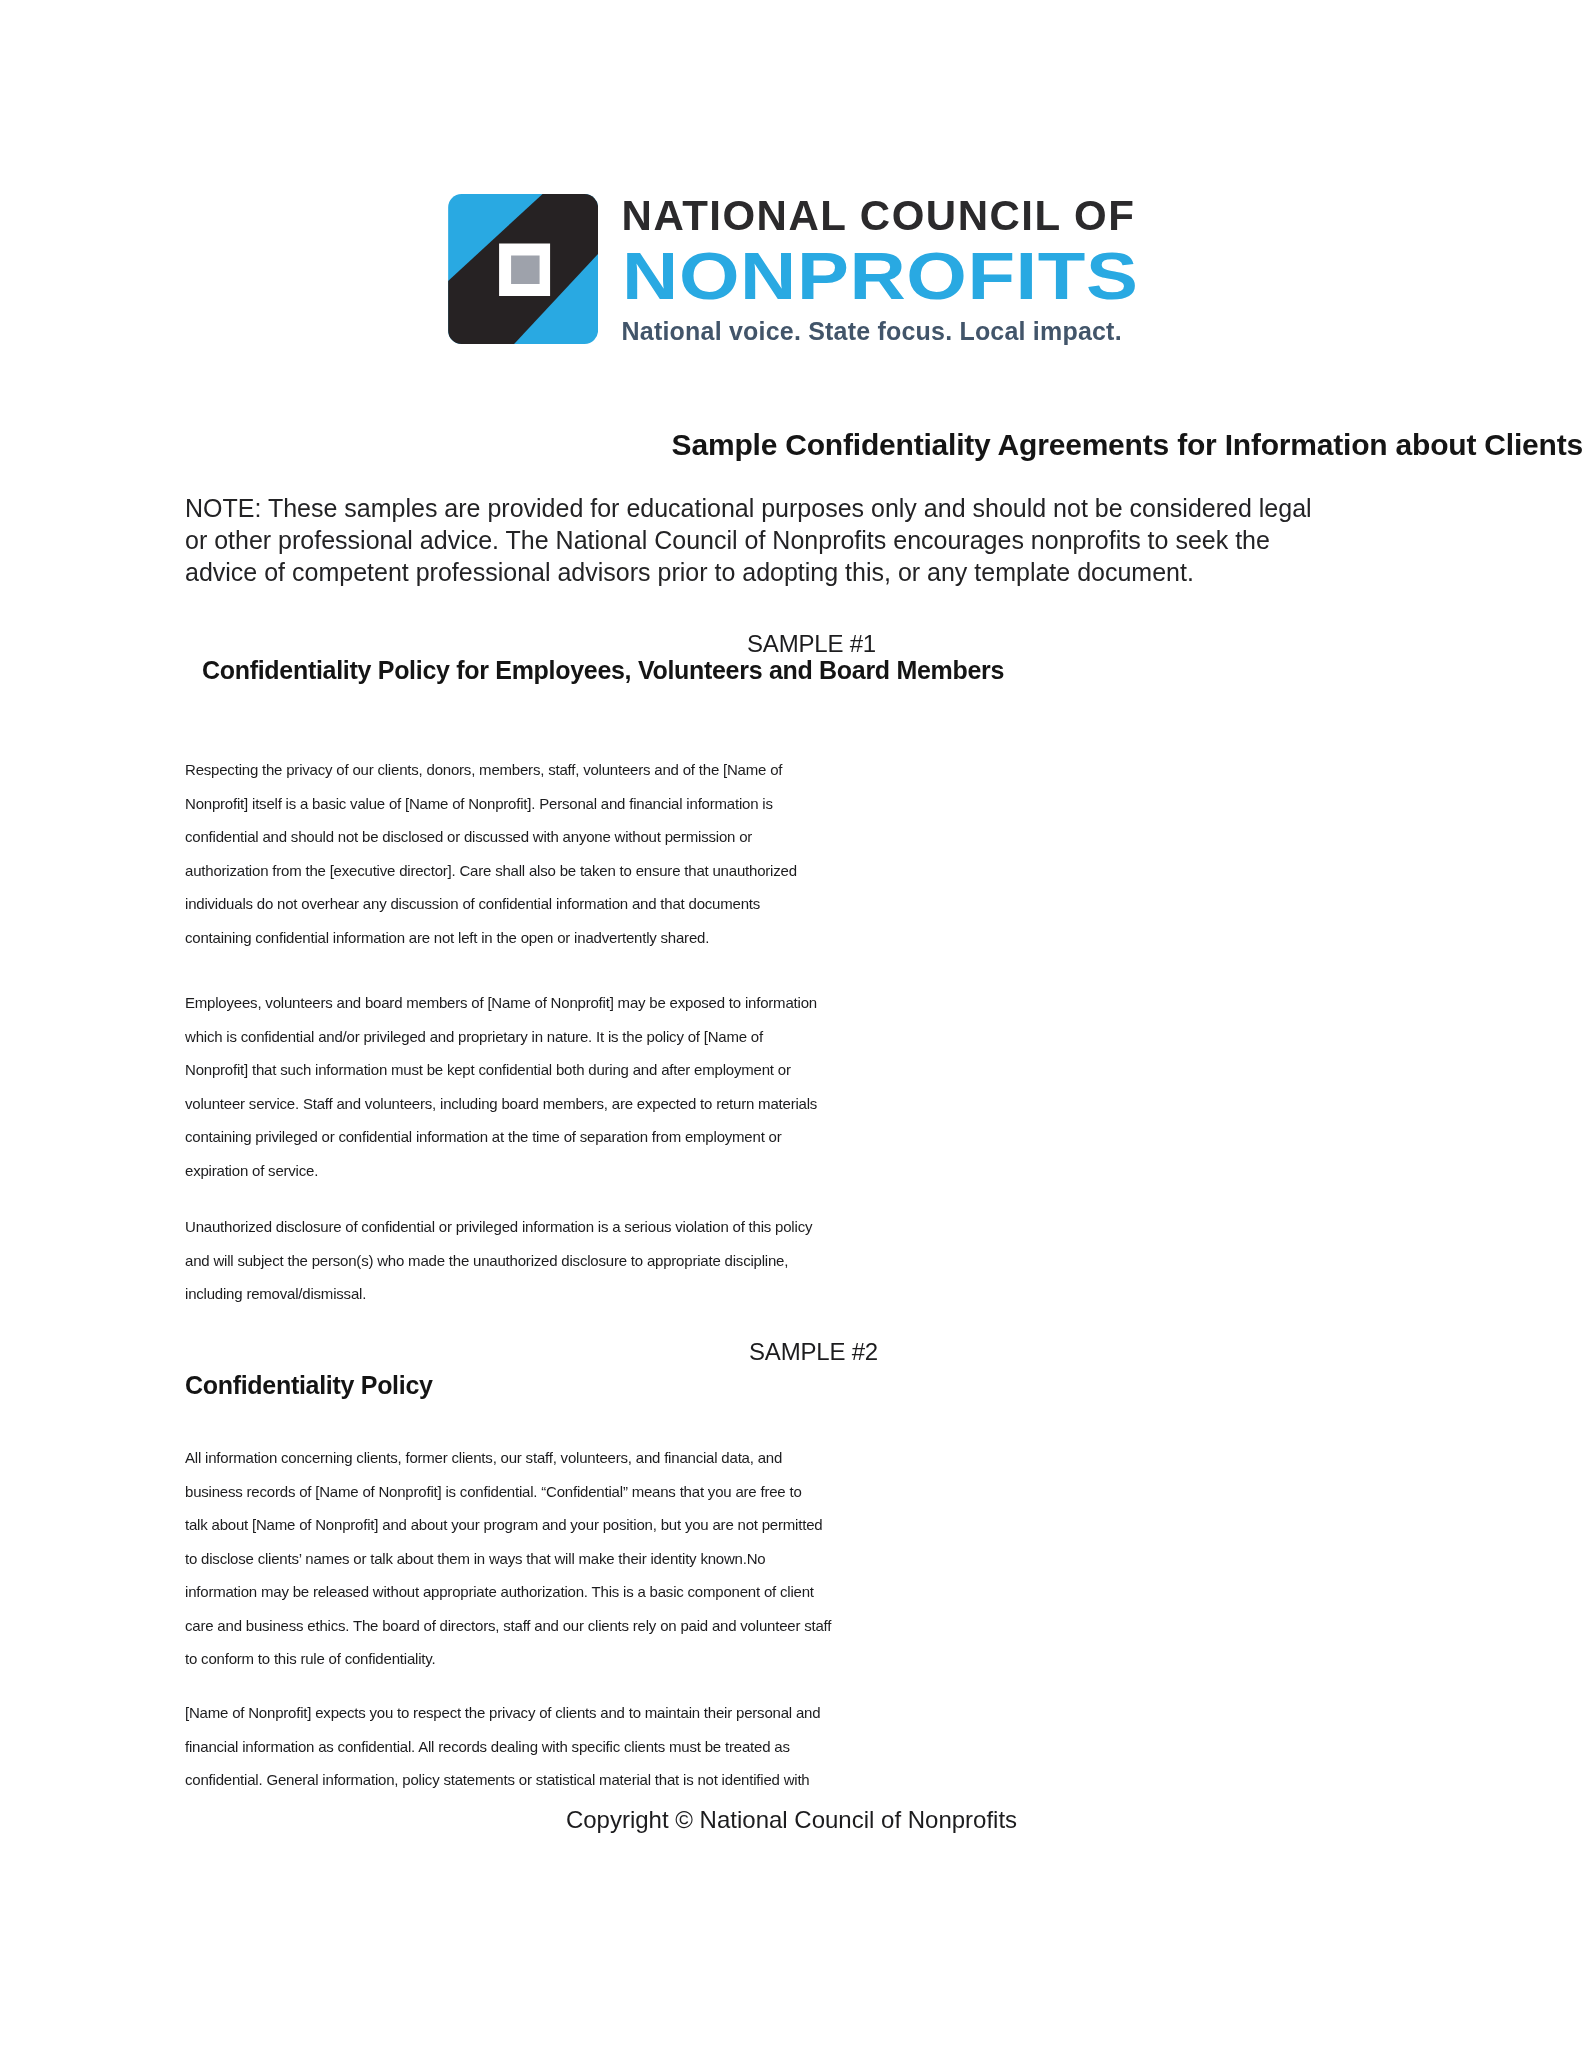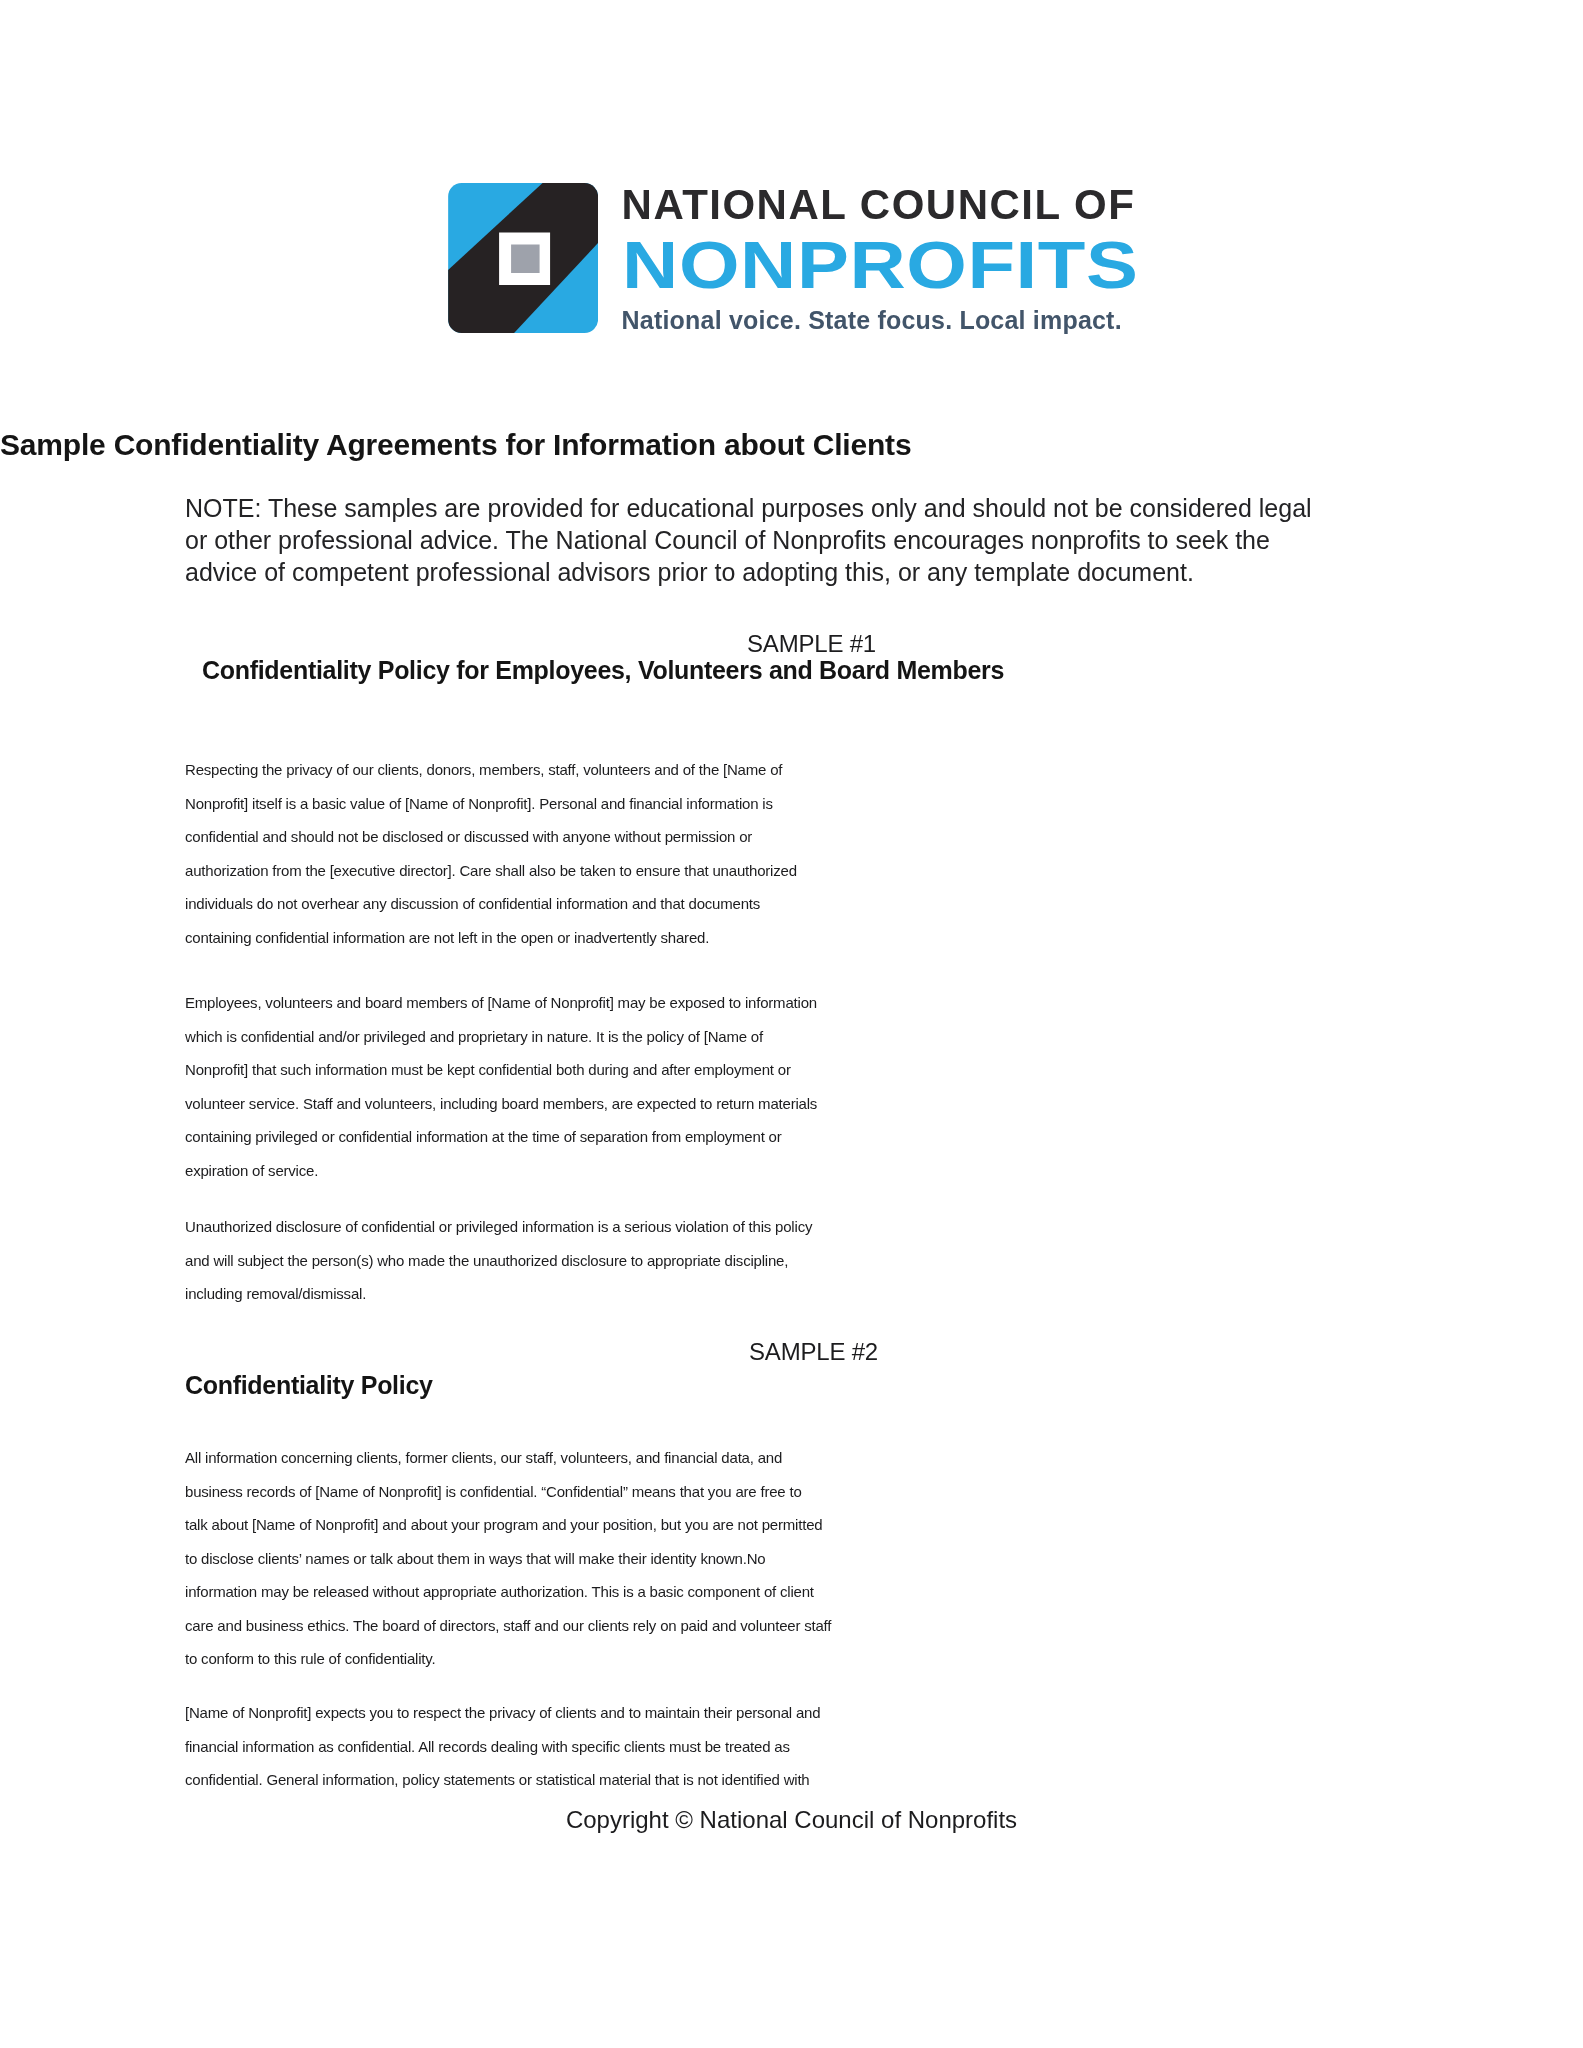--- a/index.html
+++ b/index.html
@@ -11,21 +11,21 @@
     height: 2048px;
     margin: 0 auto;
     background: #ffffff;
     overflow: hidden;
     color: #1d1d1f;
   }
 
   
   .logo {
     position: absolute;
-    top: 182px;
+    top: 193px;
     left: 50%;
     transform: translateX(-50%);
     display: flex;
     align-items: flex-start;
     gap: 24px;
   }
   .logo-mark { display: block; flex: 0 0 auto; }
   .logo-text { display: flex; flex-direction: column; align-items: flex-start; }
   .logo-line1 {
     font-weight: bold;
@@ -55,21 +55,21 @@
     margin-top: 8px;
     white-space: nowrap;
   }
 
   
   .doc-title {
     position: absolute;
     top: 428px;
     left: 0;
     width: 100%;
-    text-align: left;
+    text-align: right;
     font-size: 30px;
     font-weight: bold;
     letter-spacing: -0.2px;
     color: #151515;
   }
   .note, .para {
     position: absolute;
     left: 185px;
     width: 1220px;
     white-space: pre-line;

